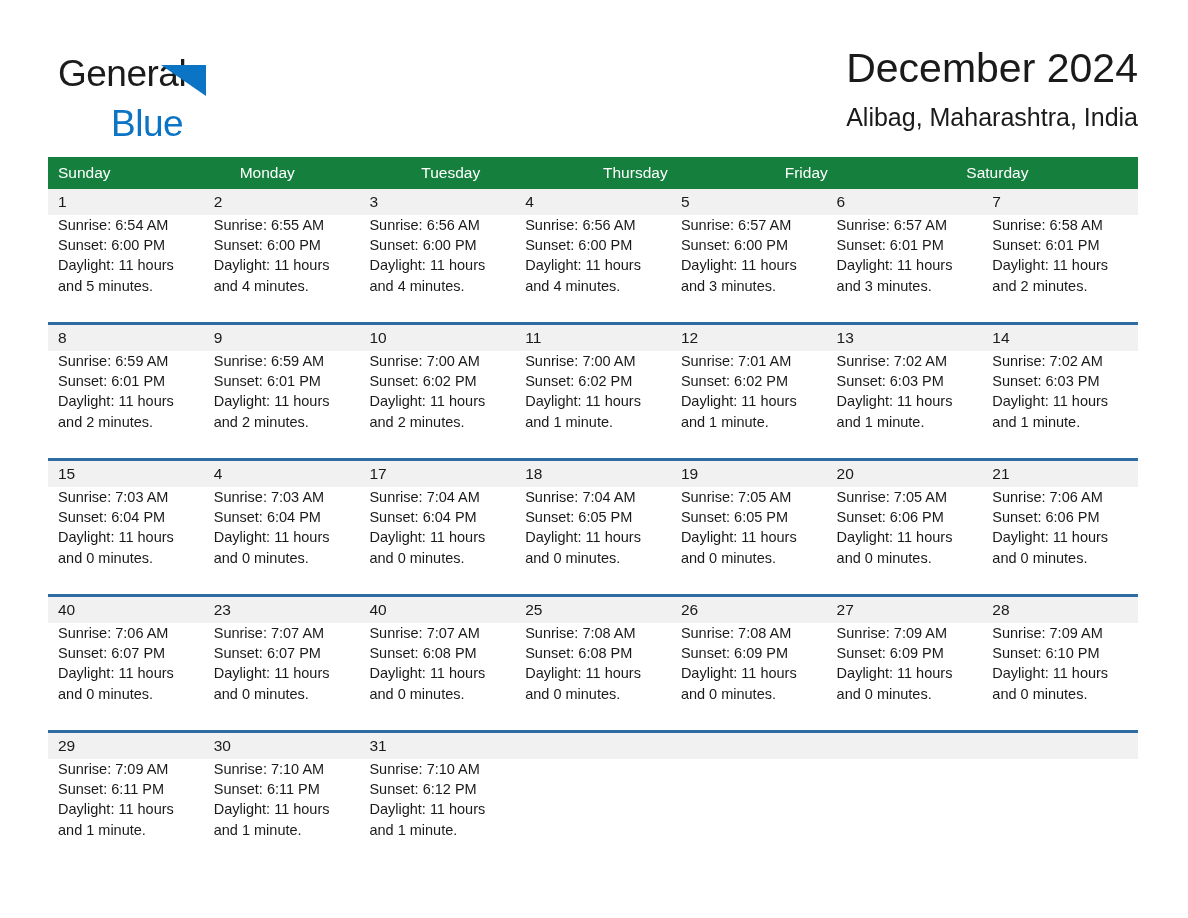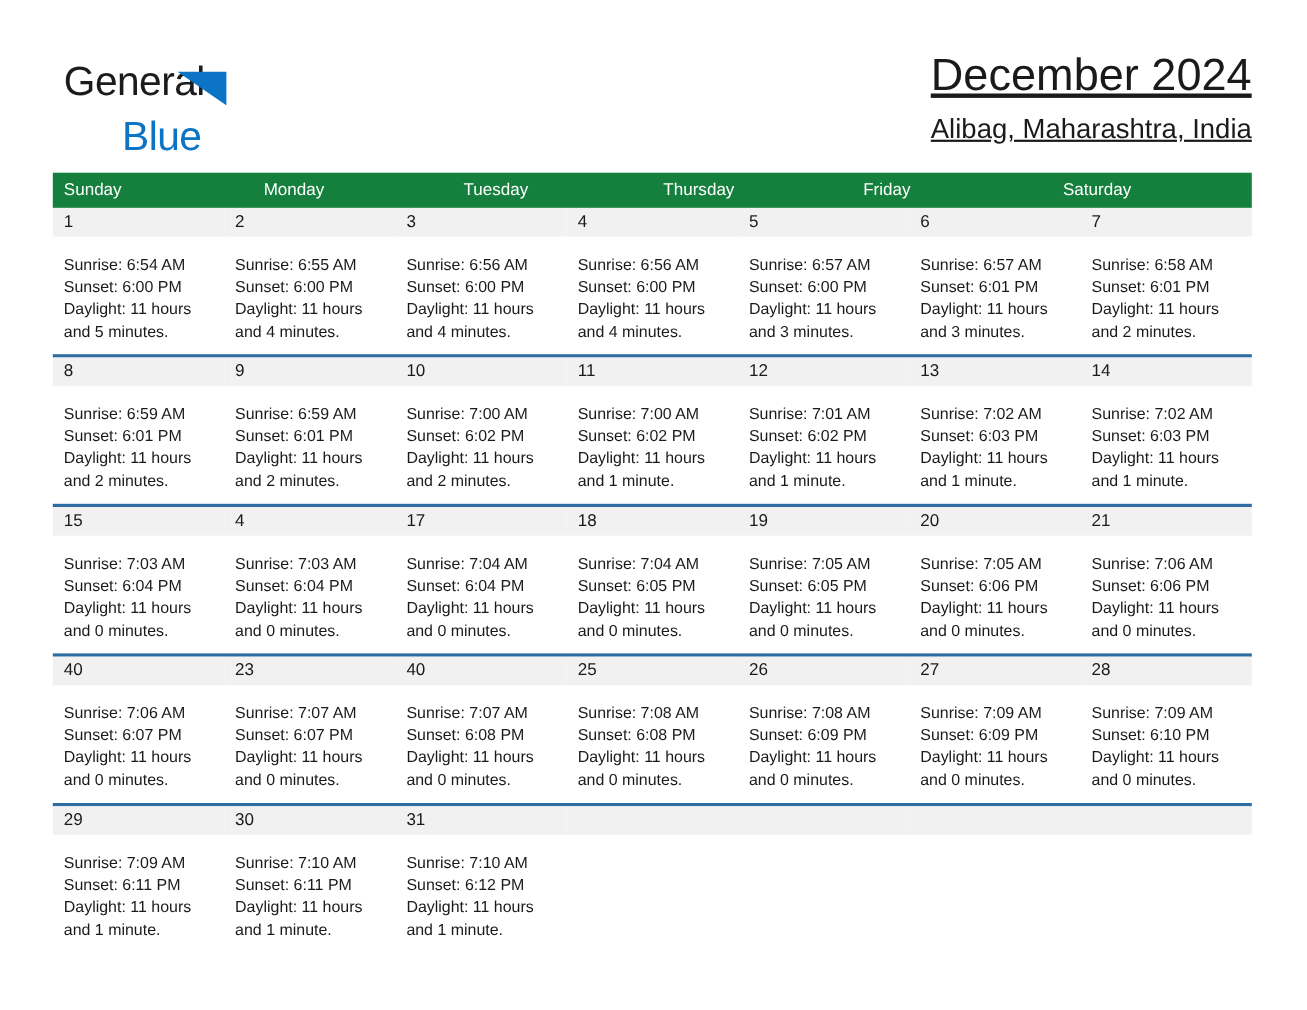--- a/index.html
+++ b/index.html
@@ -61,22 +61,21 @@
     line-height: 44px;
     letter-spacing: -0.5px;
     color: #0b74c4;
     font-family: Liberation Sans, sans-serif;
   }
 
   .title-block {
     position: absolute;
     right: 0;
     top: 0;
-    text-align: left;
-    text-decoration: underline;
+    text-align: center;
   }
   .cal-title {
     font-size: 41px;
     line-height: 52px;
     color: #1a1a1a;
     white-space: nowrap;
   }
   .cal-location {
     font-size: 25px;
     line-height: 34px;
@@ -128,21 +127,21 @@
     font-size: 15.5px;
     line-height: 26px;
     padding-left: 10px;
     color: #1a1a1a;
     box-sizing: border-box;
   }
   .day-cell.empty .day-num {
     background: #f1f1f1;
   }
   .day-body {
-    padding: 16px 10px 0 10px;
+    padding: 0 10px 0 10px;
     font-size: 14.5px;
     line-height: 20.2px;
     color: #1a1a1a;
   }
   .day-body div {
     white-space: nowrap;
   }
   .daylight-line {
     white-space: normal !important;
   }

